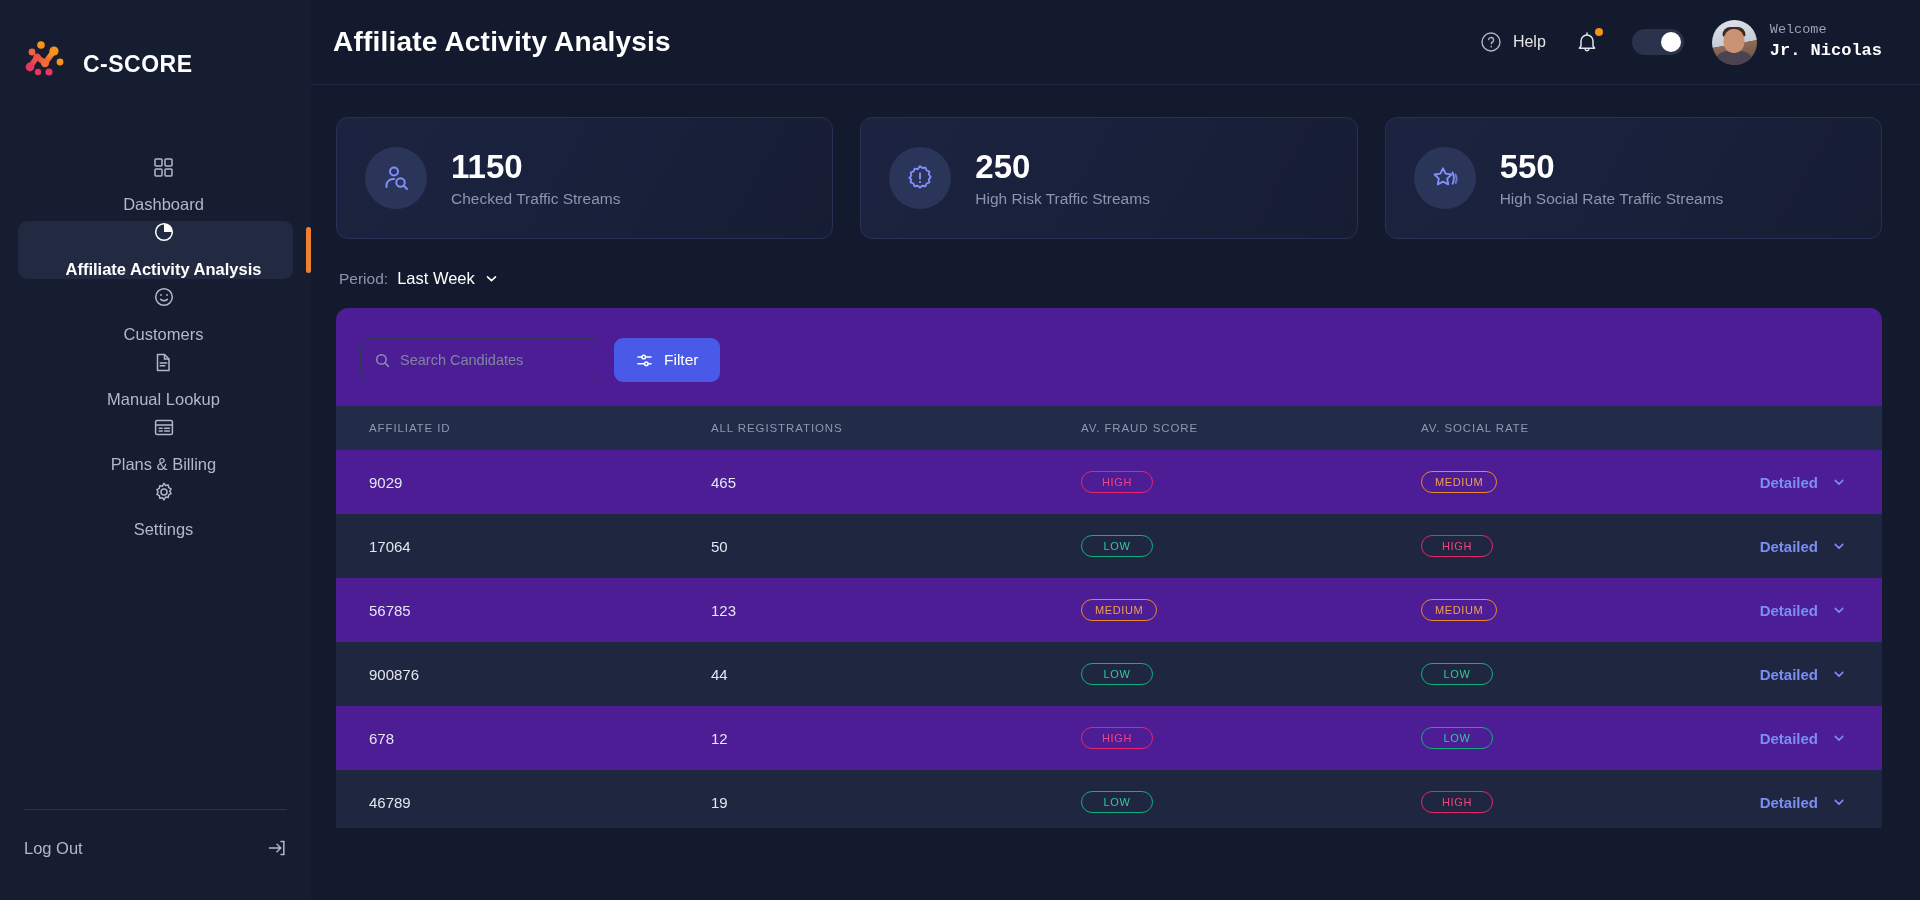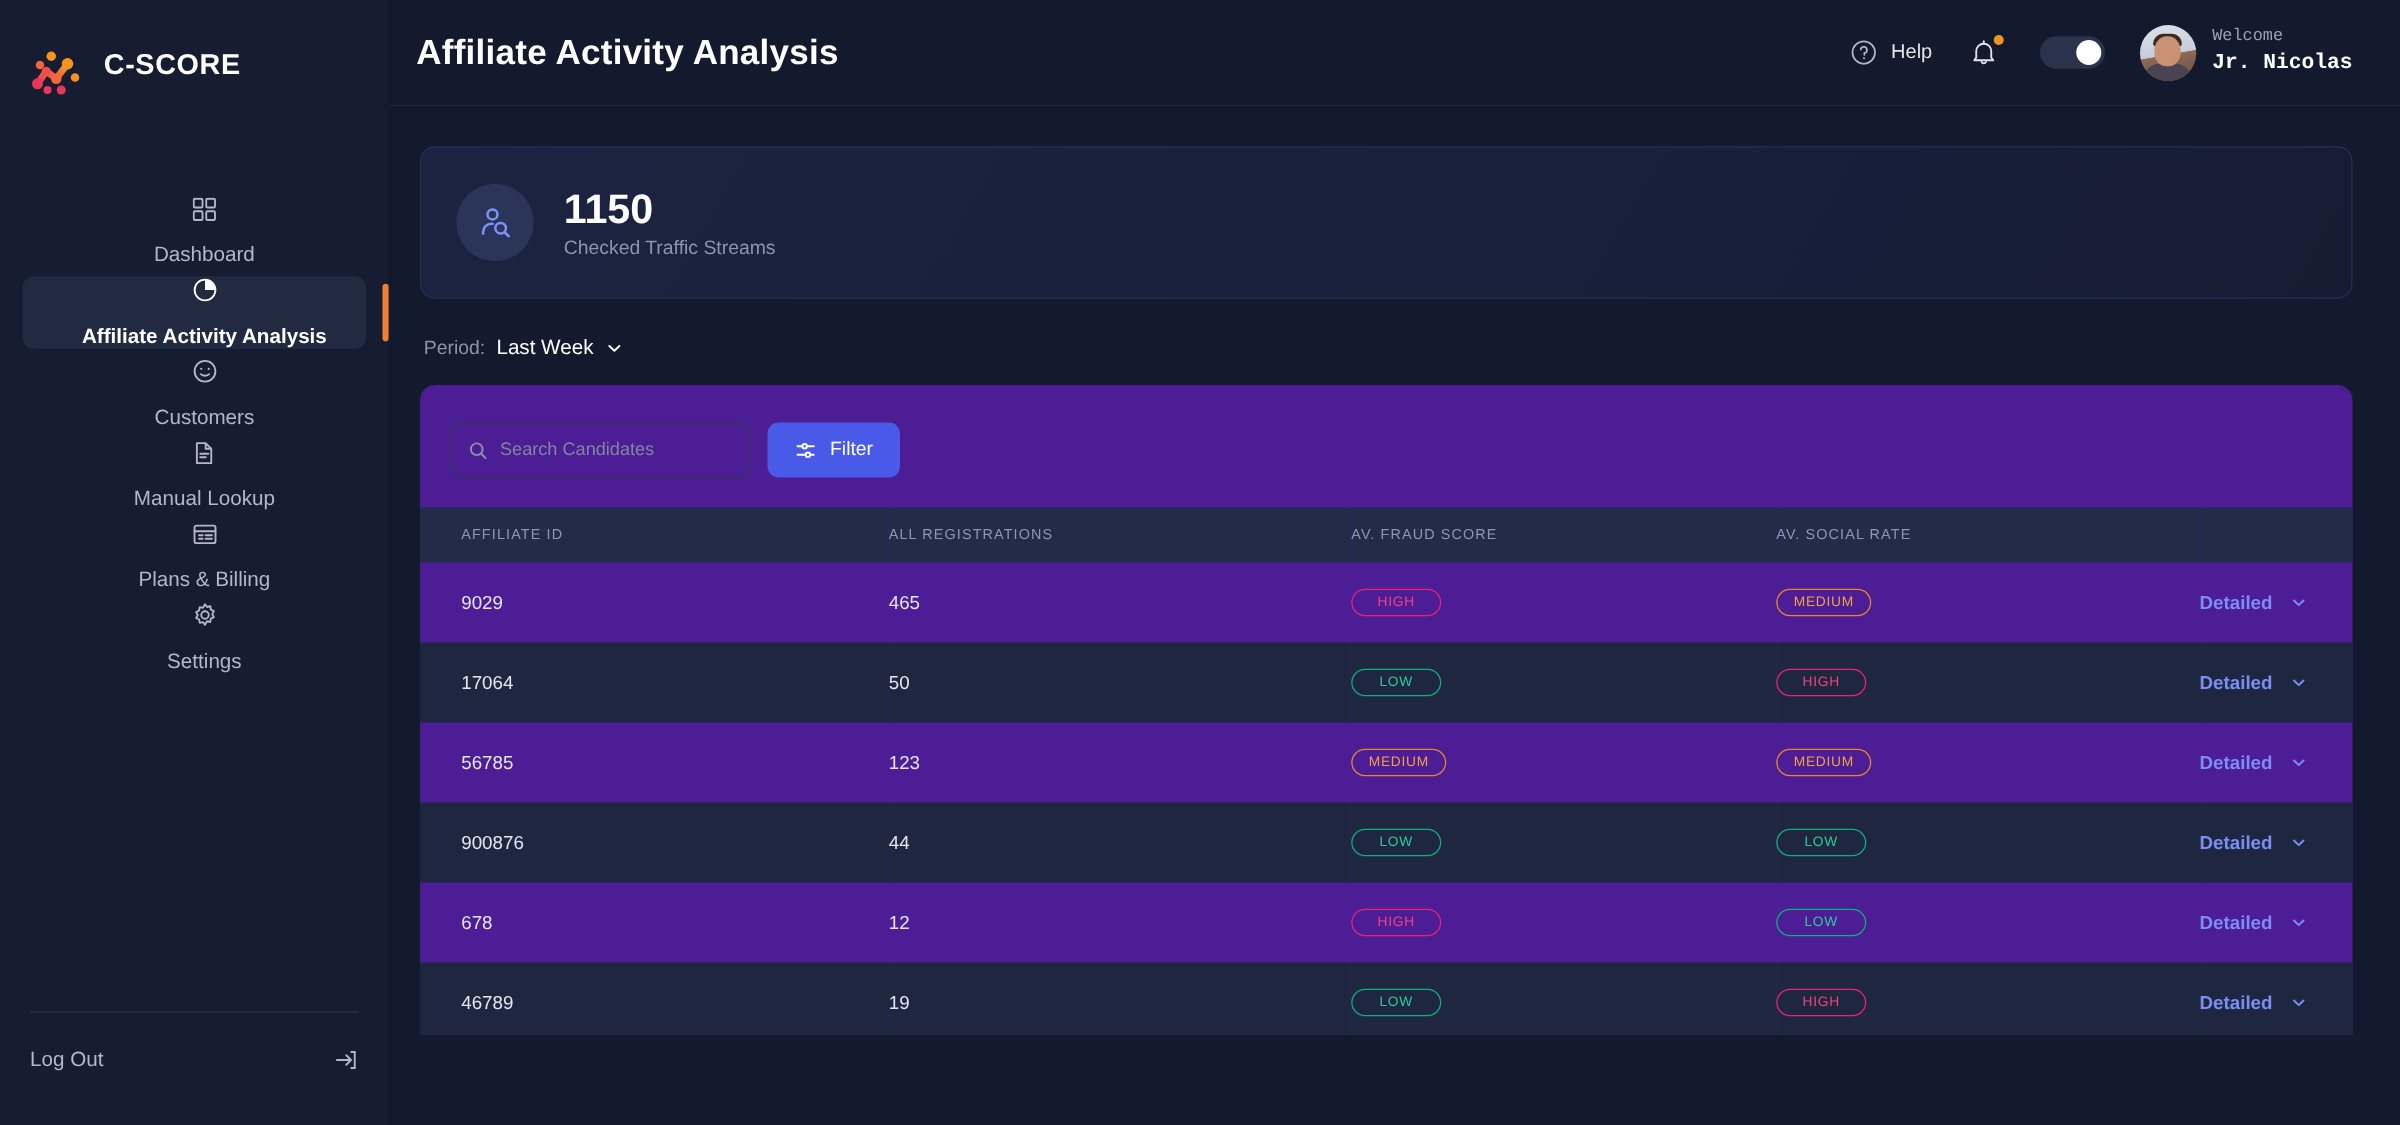--- a/index.html
+++ b/index.html
@@ -11,21 +11,21 @@
   }
   .app { display: flex; width: 1920px; height: 900px; }
 
   
   .sidebar {
     width: 311px; height: 900px; flex: 0 0 311px;
     background: #161d31;
     position: relative;
     display: flex; flex-direction: column;
   }
-  .logo-row { display: flex; align-items: flex-start; gap: 13px; padding: 38px 0 0 24px; }
+  .logo-row { display: flex; align-items: flex-end; gap: 13px; padding: 38px 0 0 24px; }
   .logo-mark { width: 46px; height: 40px; position: relative; }
   .logo-text { font-size: 23px; font-weight: 700; color: #fff; letter-spacing: .5px; }
 
   .nav { margin-top: 78px; display: flex; flex-direction: column; }
   .nav-item {
     display: flex; align-items: center; gap: 17px;
     height: 58px; margin: 0 18px; padding-left: 16px;
     border-radius: 9px; cursor: pointer;
     color: #b2b7c9; font-size: 16.5px;
     position: relative;
@@ -326,21 +326,47 @@
               <circle cx="19.5" cy="19.5" r="4.2"></circle>
               <path d="M22.8 22.8 L26 26"></path>
             </svg>
           </span>
           <span>
             <div class="stat-value">1150</div>
             <div class="stat-label">Checked Traffic Streams</div>
           </span>
         </div>
 
-
+        <div class="stat-card">
+          <span class="stat-icon">
+            <svg width="30" height="30" viewBox="0 0 30 30" fill="none" stroke="#7f8ffb" stroke-width="1.9" stroke-linejoin="round">
+              <path d="M15 3.2 l2.4 1.9 3-.6 1.2 2.8 2.8 1.2-.6 3 1.9 2.4-1.9 2.4 .6 3-2.8 1.2-1.2 2.8-3-.6-2.4 1.9-2.4-1.9-3 .6-1.2-2.8-2.8-1.2 .6-3L4.4 15l1.9-2.4-.6-3 2.8-1.2 1.2-2.8 3 .6z"></path>
+              <path d="M15 10.3 v5.2" stroke-linecap="round"></path>
+              <circle cx="15" cy="19.1" r="1.1" fill="#7f8ffb" stroke="none"></circle>
+            </svg>
+          </span>
+          <span>
+            <div class="stat-value">250</div>
+            <div class="stat-label">High Risk Traffic Streams</div>
+          </span>
+        </div>
+
+        <div class="stat-card">
+          <span class="stat-icon">
+            <svg width="30" height="30" viewBox="0 0 30 30" fill="none" stroke="#7f8ffb" stroke-width="1.9" stroke-linejoin="round" stroke-linecap="round">
+              <path d="M13 5.3 l2.6 5.3 5.9 .9-4.3 4.1 1 5.8-5.2-2.7-5.2 2.7 1-5.8-4.3-4.1 5.9-.9z"></path>
+              <path d="M22.6 9.4 q2.6 5.4 0 11.3"></path>
+              <path d="M25.6 11.6 q2 4.1 0 8.4" opacity=".75"></path>
+            </svg>
+          </span>
+          <span>
+            <div class="stat-value">550</div>
+            <div class="stat-label">High Social Rate Traffic Streams</div>
+          </span>
+        </div>
       </div>
 
       <div class="period-row">
         <span class="period-label">Period:</span>
         <span class="period-value">Last Week</span>
         <span class="period-caret">
           <svg width="15" height="15" viewBox="0 0 15 15" fill="none" stroke="#ffffff" stroke-width="1.6" stroke-linecap="round" stroke-linejoin="round">
             <path d="M3.5 5.8 L7.5 9.6 11.5 5.8"></path>
           </svg>
         </span>

